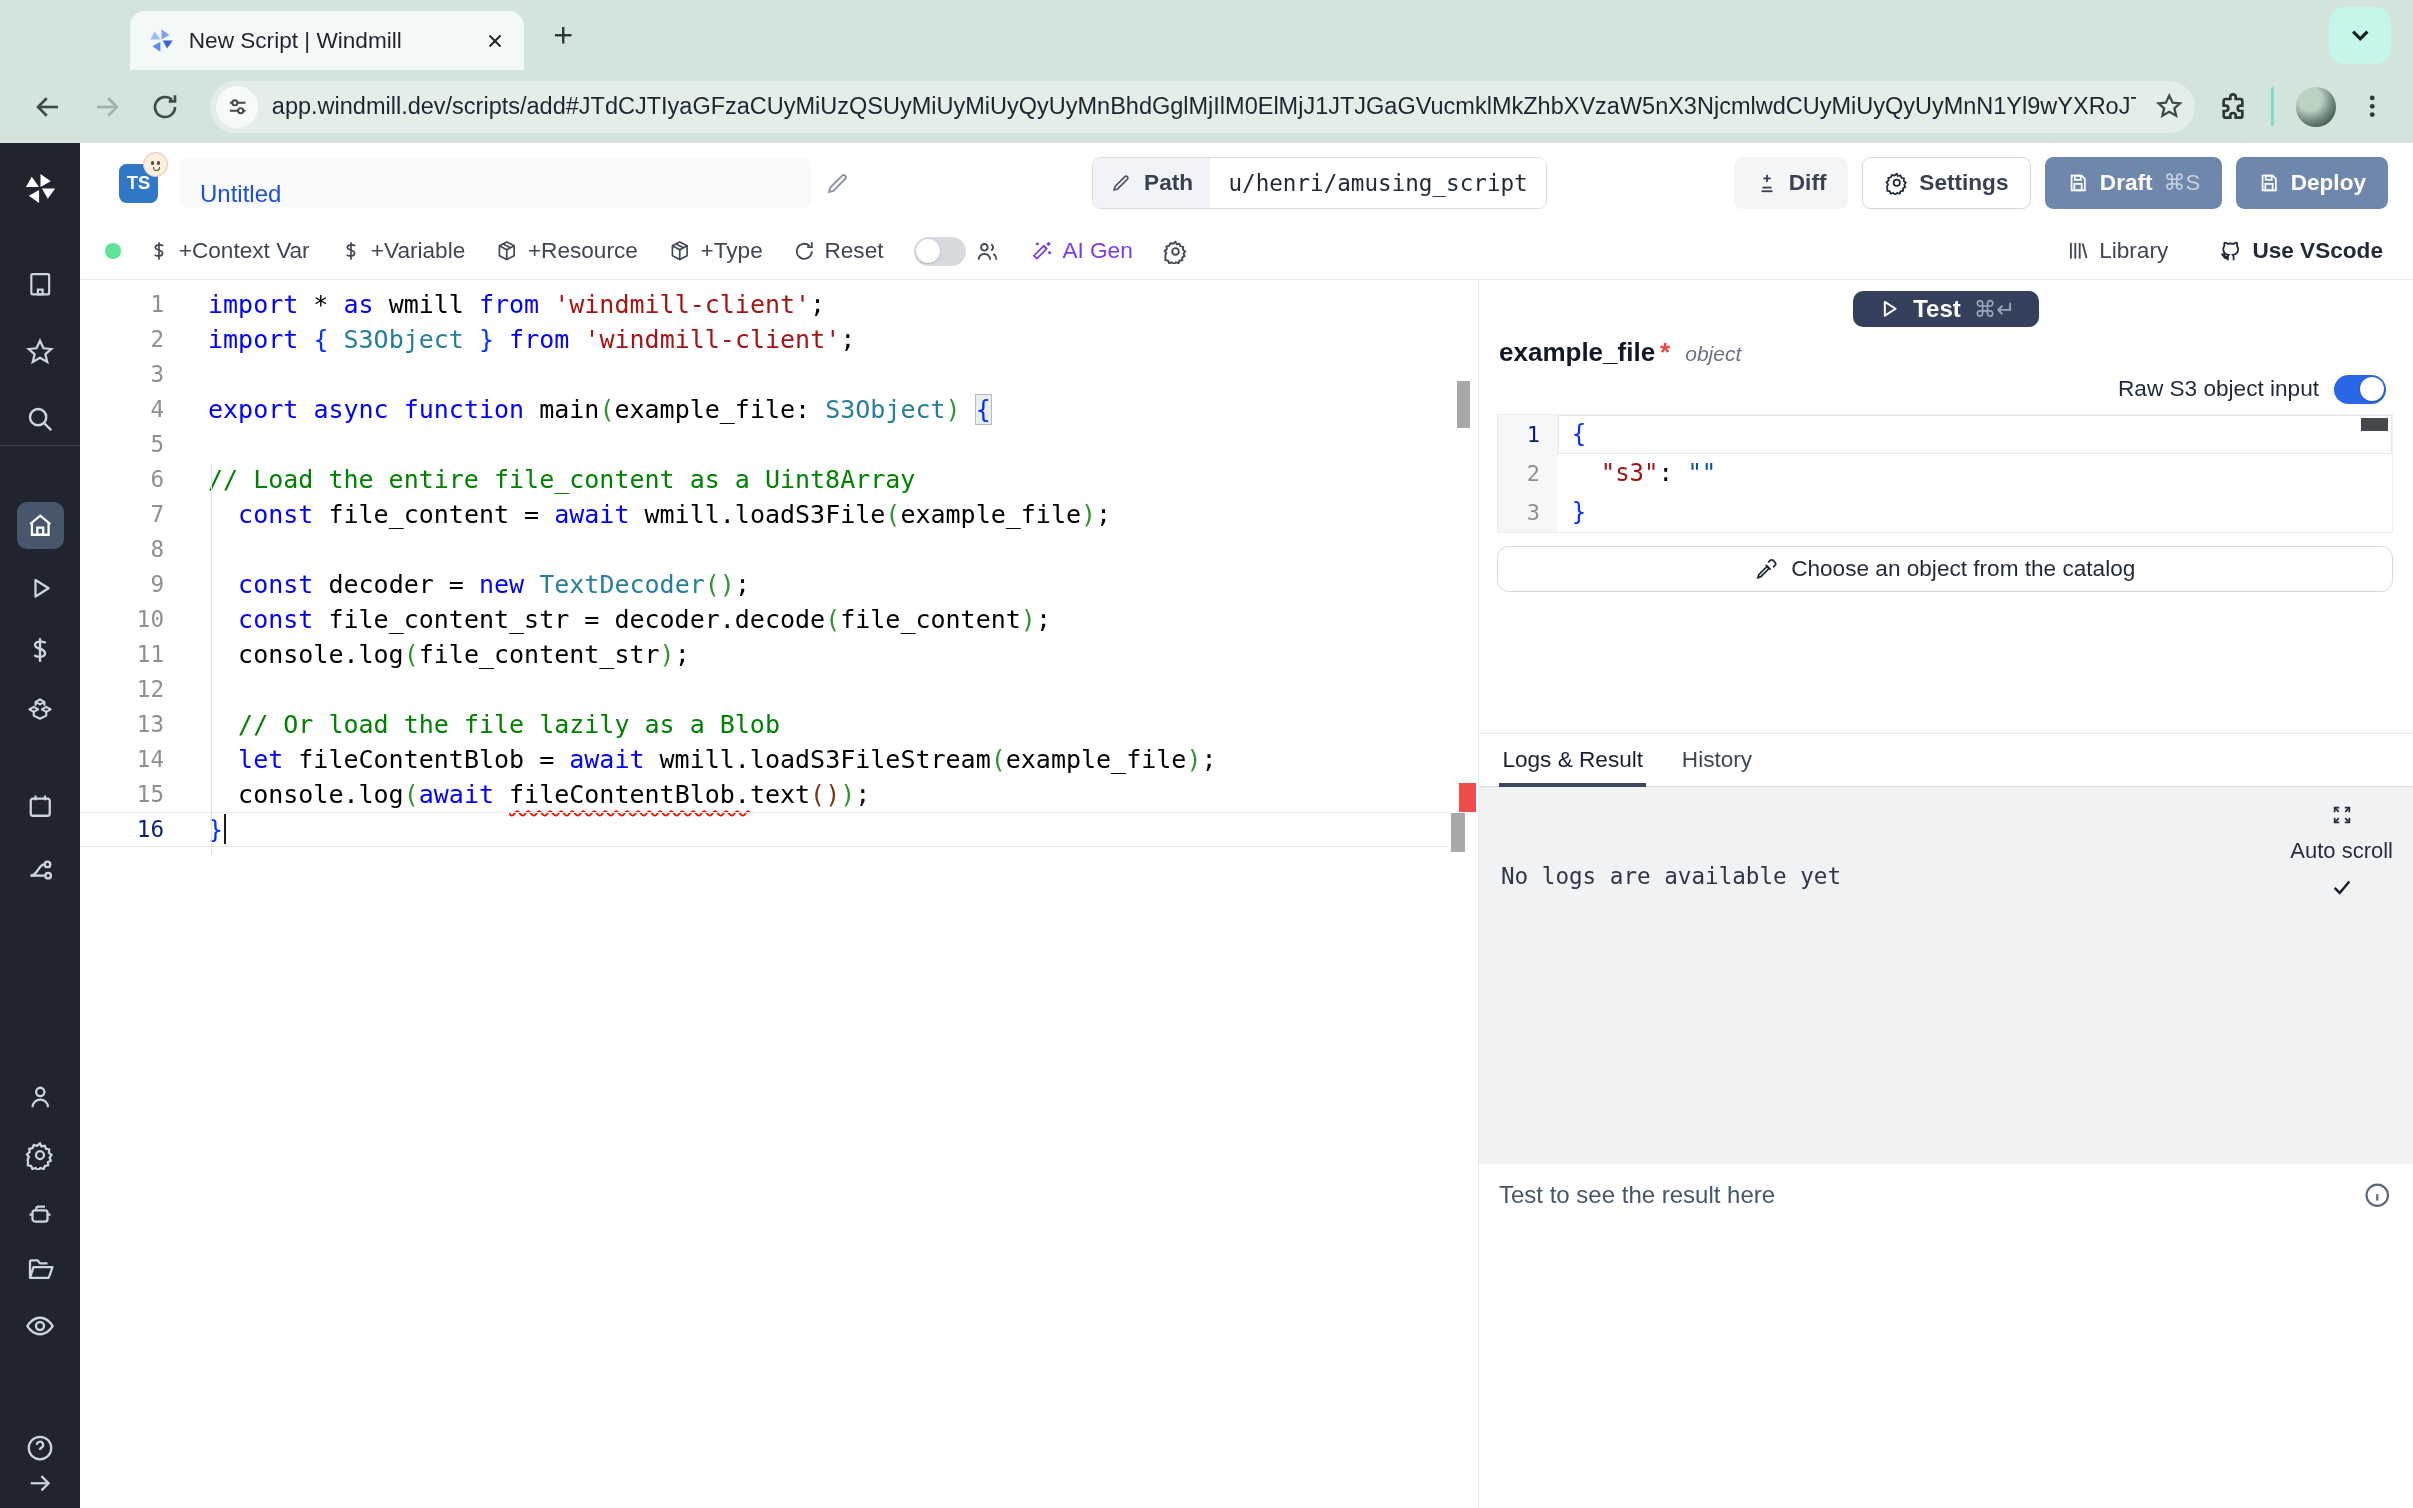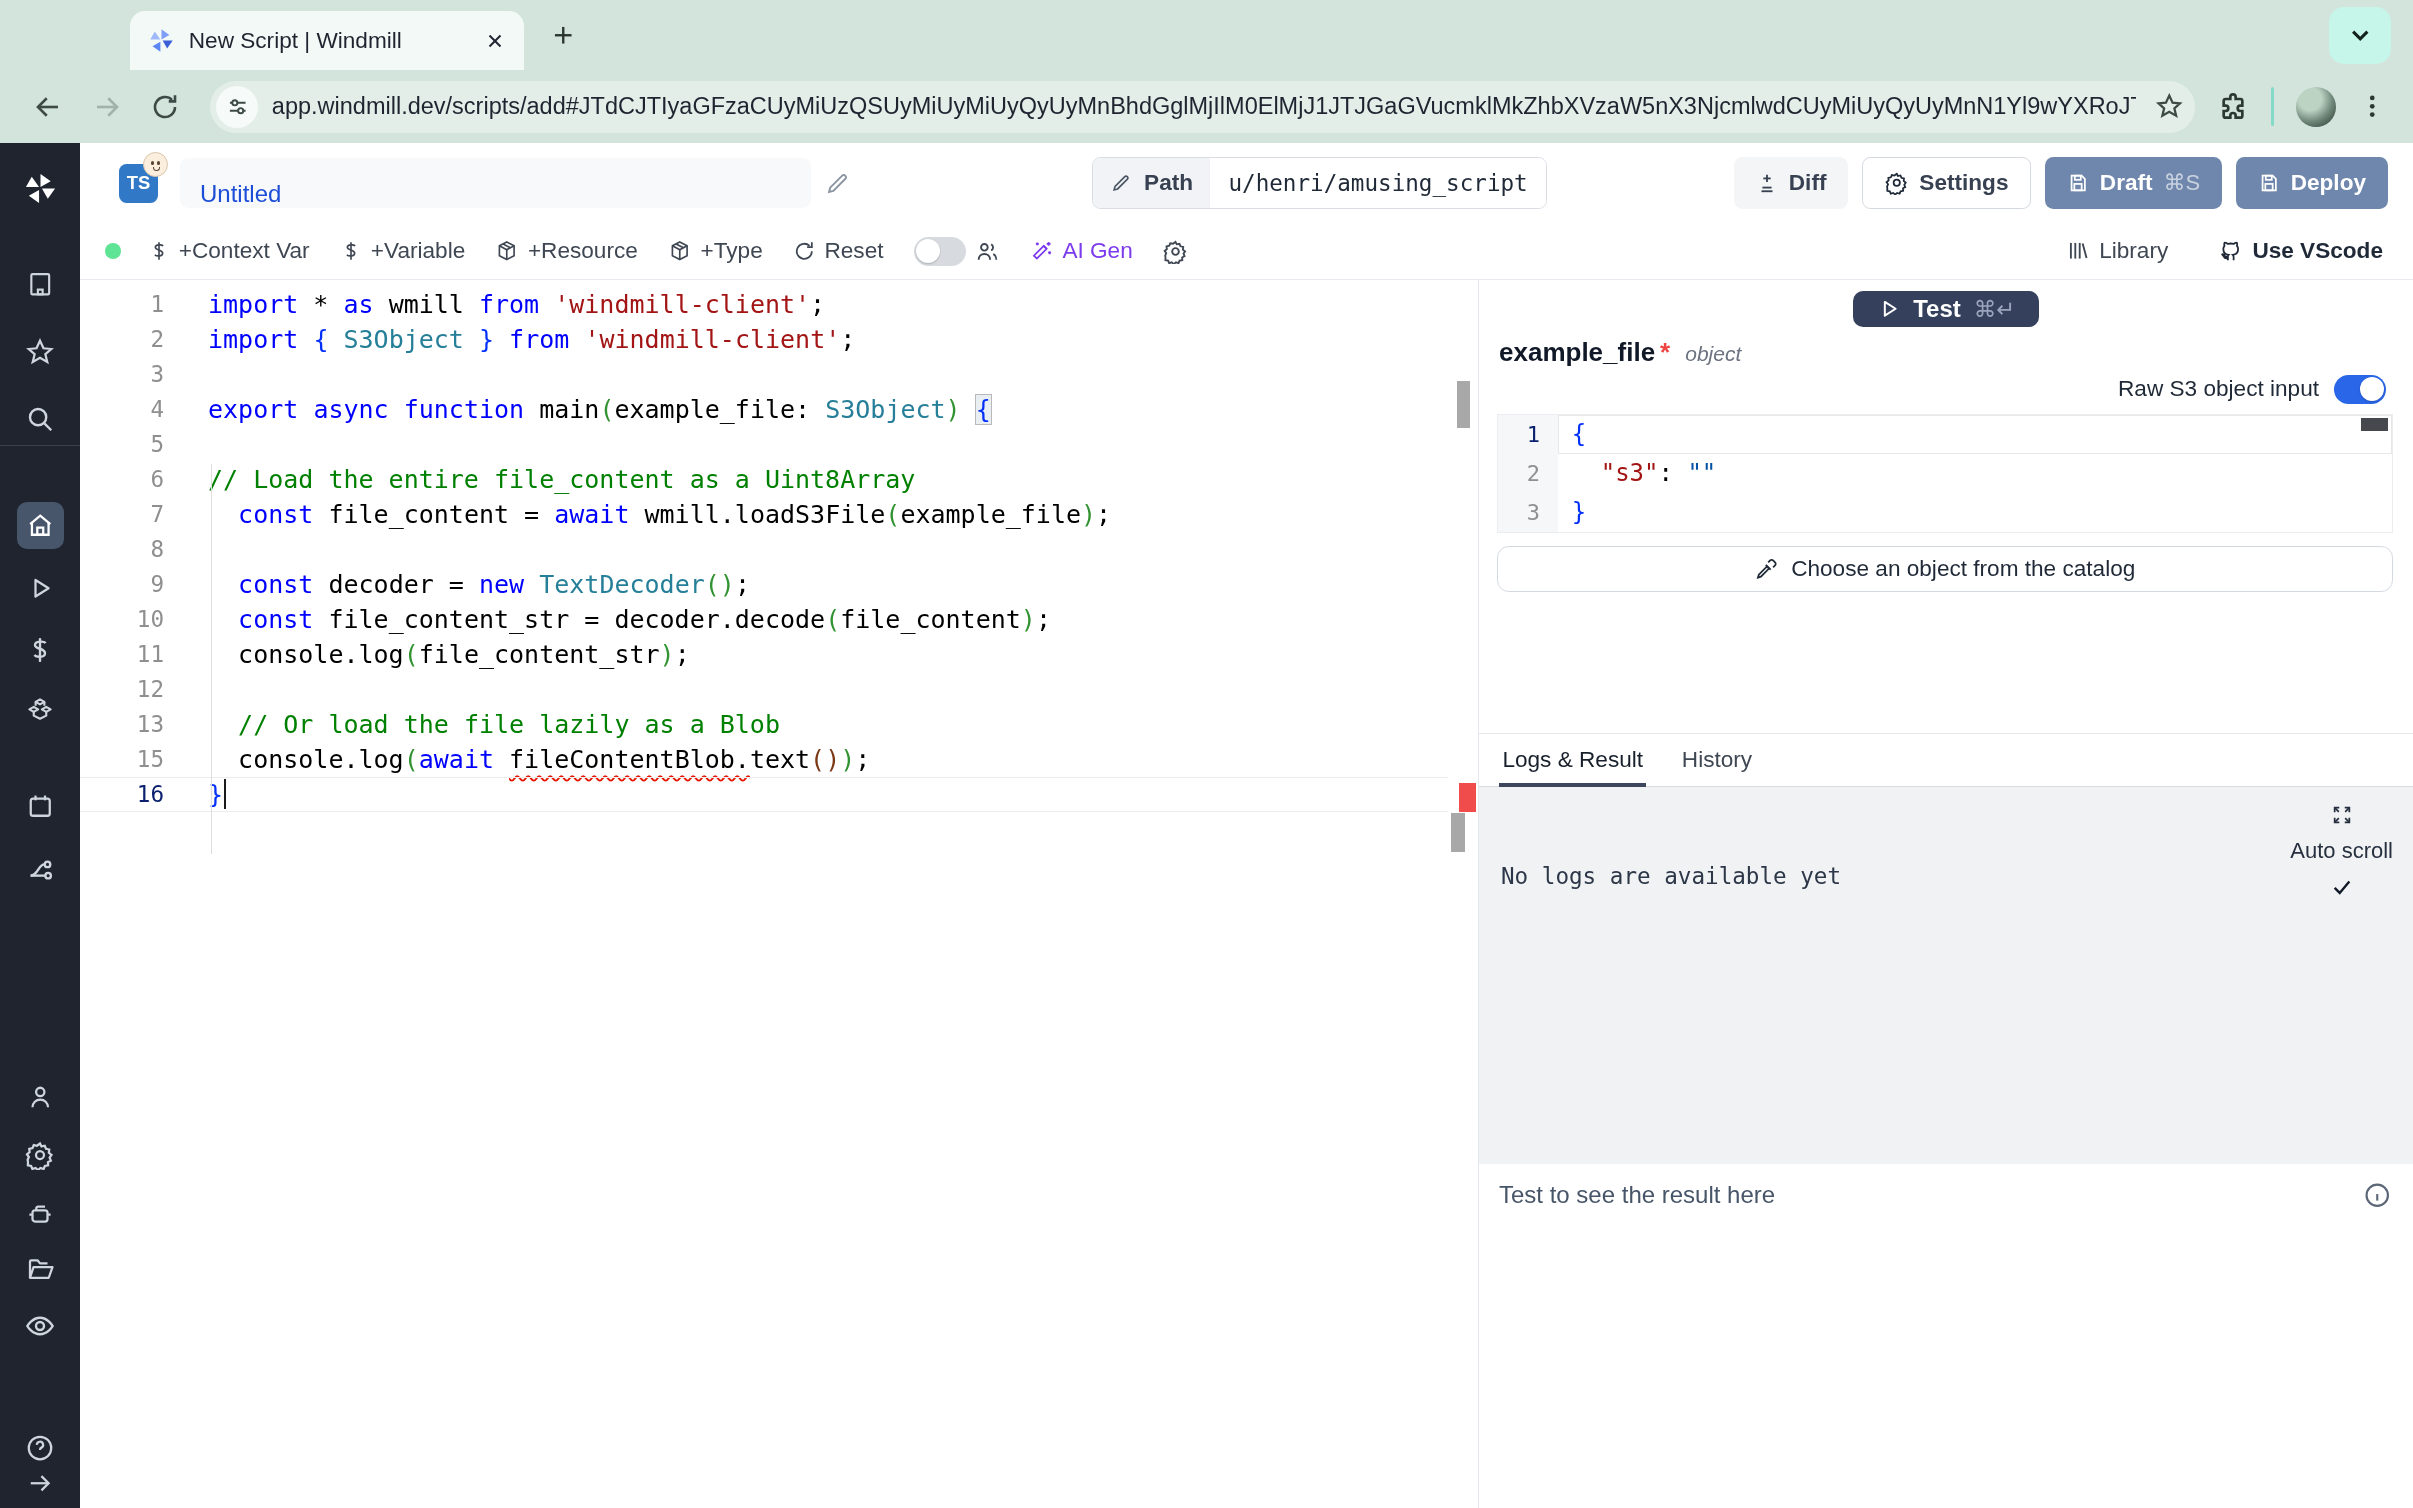--- a/index.html
+++ b/index.html
@@ -559,20 +559,24 @@
                 <span class="ln">11</span>
                 <span class="lcode"><span class="tok-pl">  console.log</span><span class="tok-b2">(</span><span class="tok-pl">file_content_str</span><span class="tok-b2">)</span><span class="tok-pl">;</span></span>
               </div>
               <div class="codeline">
                 <span class="ln">12</span>
                 <span class="lcode"></span>
               </div>
               <div class="codeline">
                 <span class="ln">13</span>
                 <span class="lcode"><span class="tok-pl">  </span><span class="tok-cm">// Or load the file lazily as a Blob</span></span>
+              </div>
+              <div class="codeline">
+                <span class="ln">14</span>
+                <span class="lcode"><span class="tok-pl">  </span><span class="tok-kw">let</span><span class="tok-pl"> fileContentBlob = </span><span class="tok-kw">await</span><span class="tok-pl"> wmill.loadS3FileStream</span><span class="tok-b2">(</span><span class="tok-pl">example_file</span><span class="tok-b2">)</span><span class="tok-pl">;</span></span>
               </div>
               <div class="codeline">
                 <span class="ln">15</span>
                 <span class="lcode"><span class="tok-pl">  console.log</span><span class="tok-b2">(</span><span class="tok-kw">await</span><span class="tok-pl"> </span><span class="tok-err">fileContentBlob.</span><span class="tok-pl">text</span><span class="tok-b3">(</span><span class="tok-b3">)</span><span class="tok-b2">)</span><span class="tok-pl">;</span></span>
               </div>
               <div class="codeline active">
                 <span class="ln">16</span>
                 <span class="lcode"><span class="tok-b1">}</span><span class="cursor"></span></span>
               </div>
             </div>

